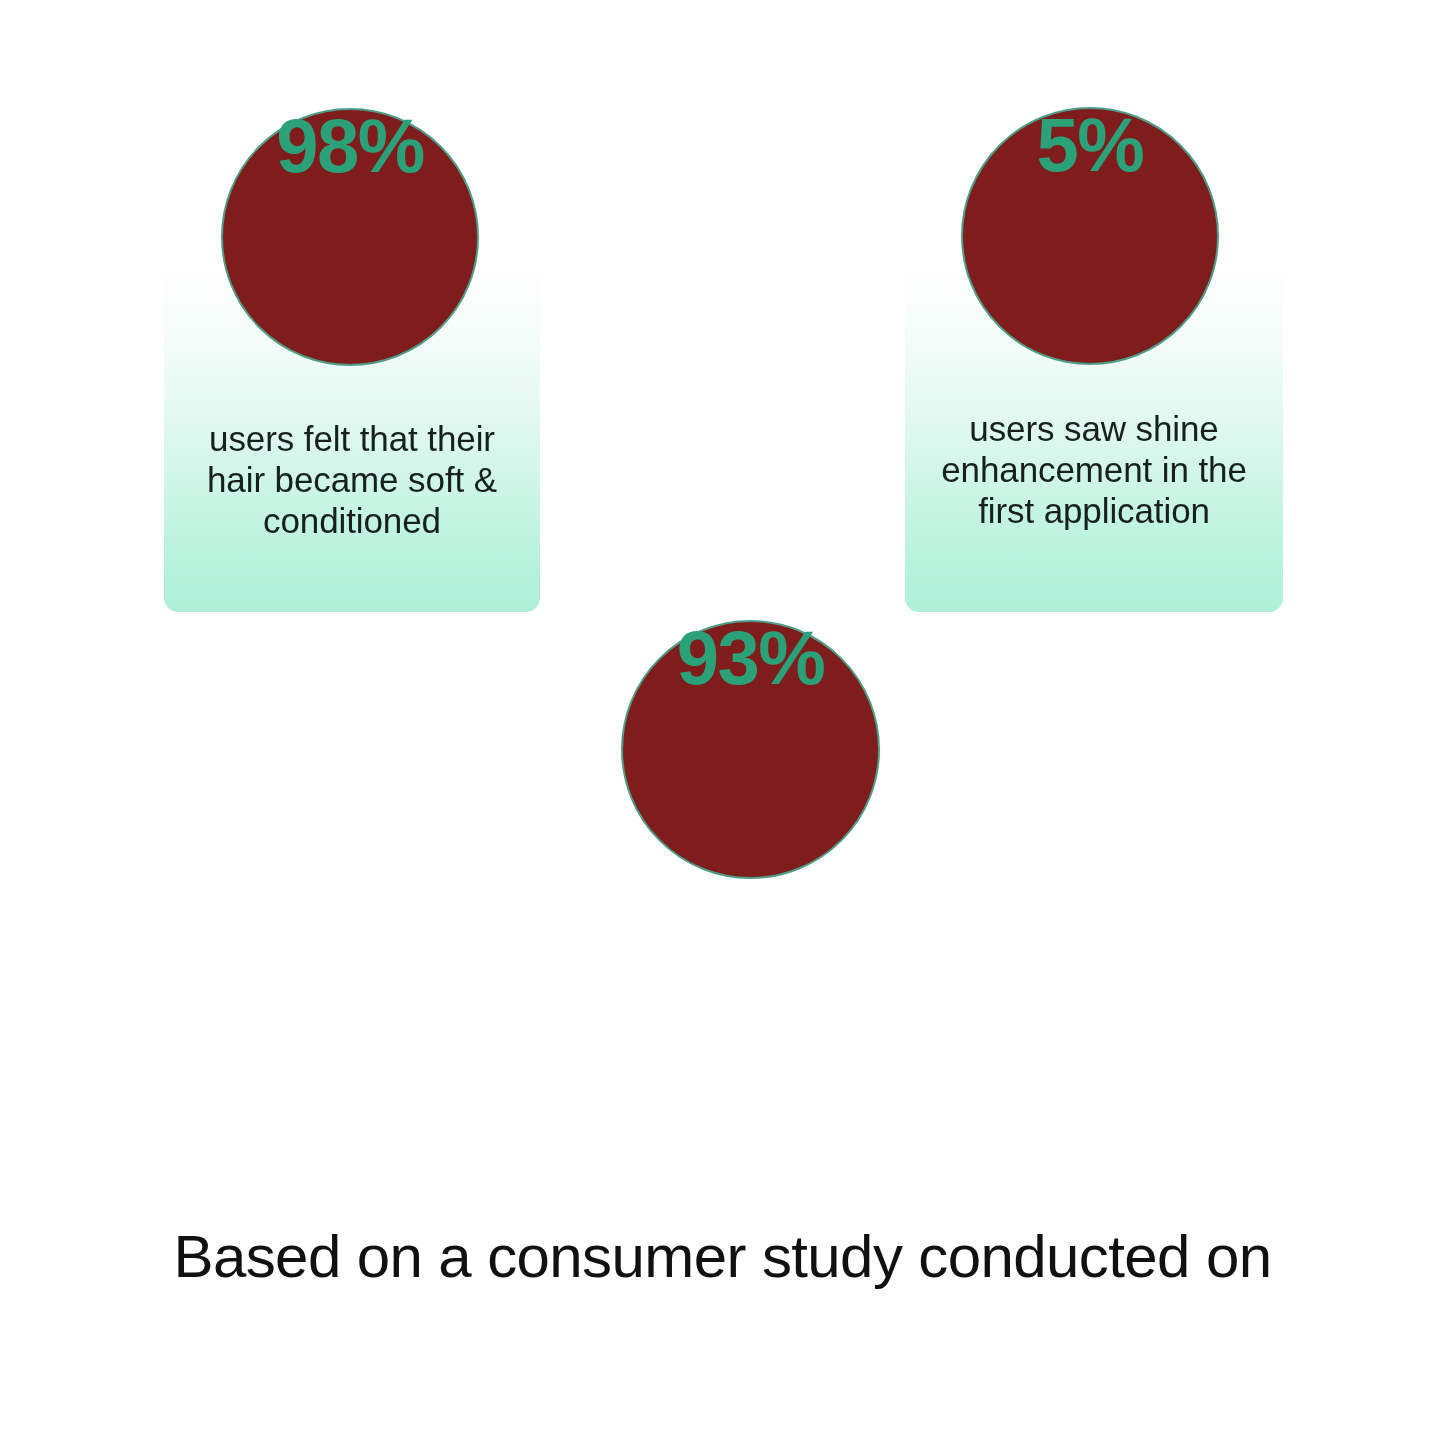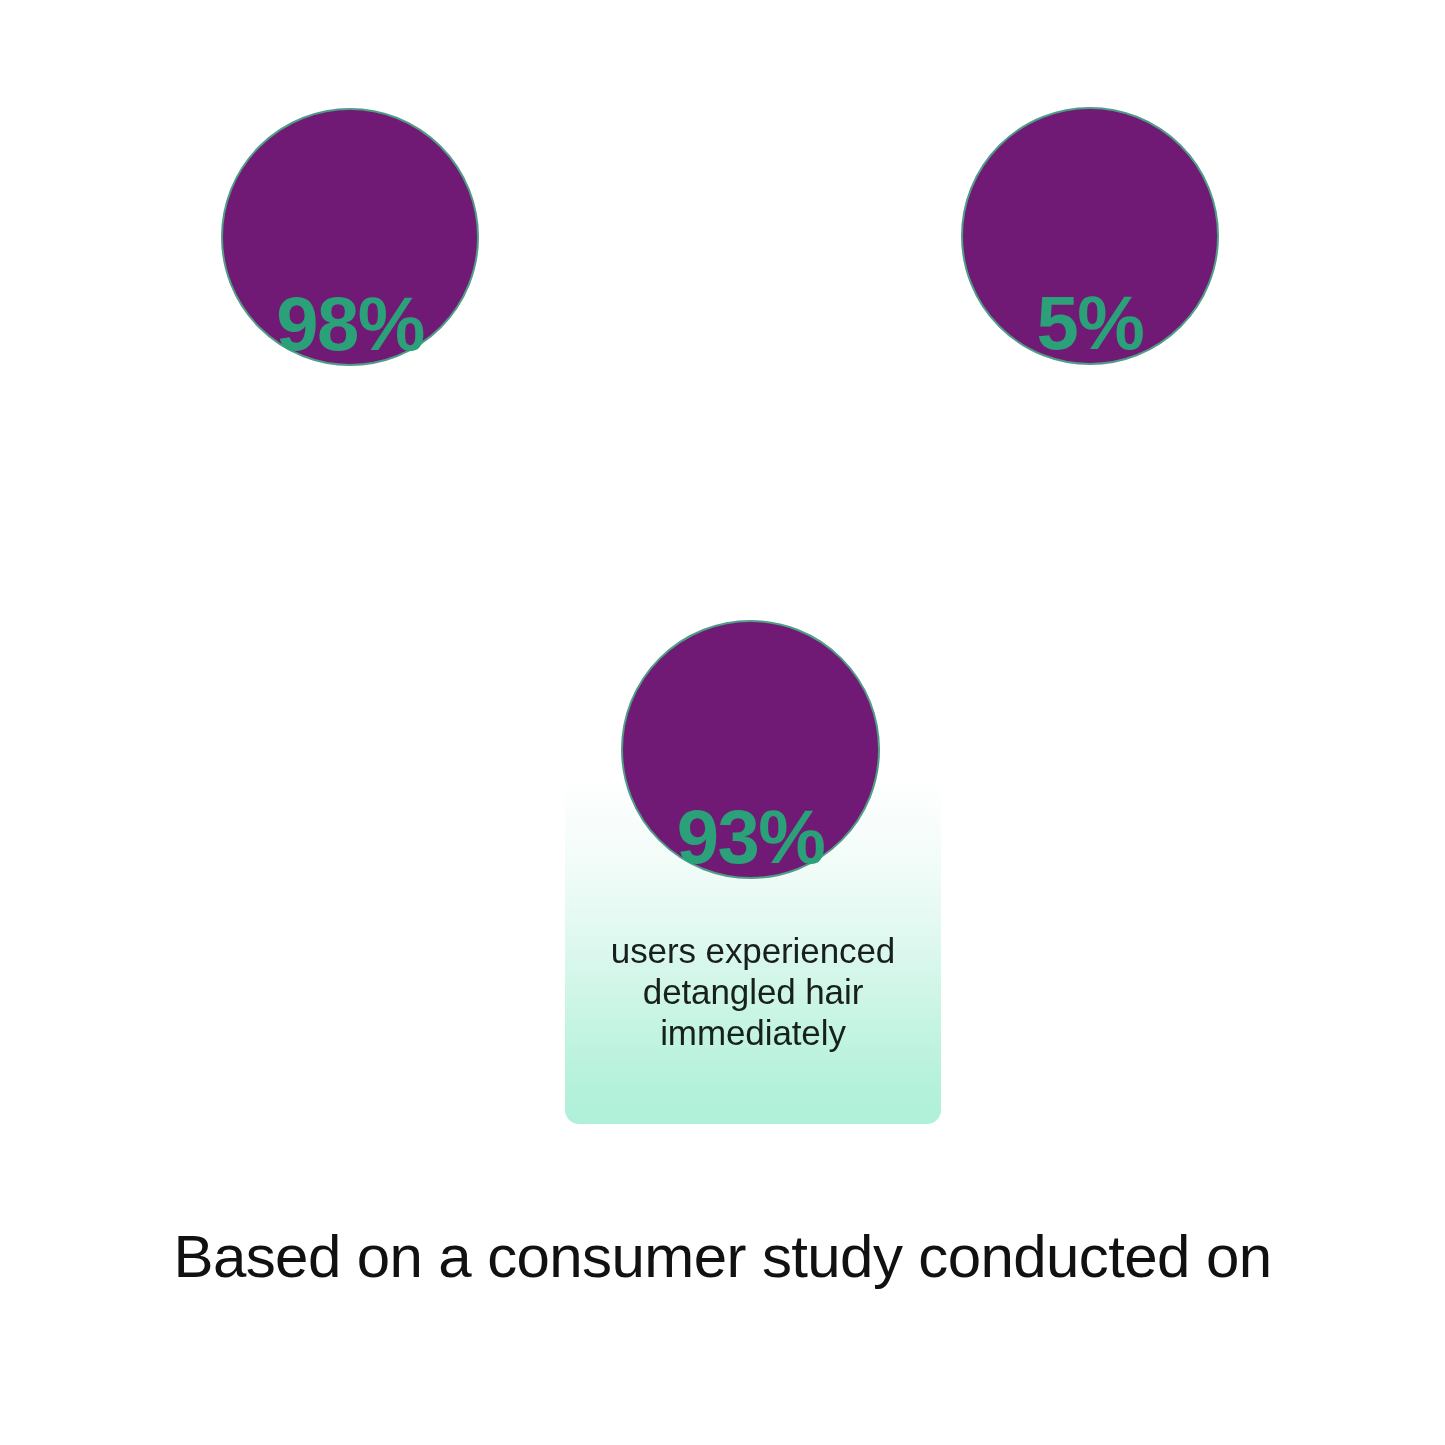--- a/index.html
+++ b/index.html
@@ -40,24 +40,24 @@
   }
 
   .card-1 { left: 164px; top: 190px;  width: 376px; height: 422px; }
   .card-2 { left: 905px; top: 190px;  width: 378px; height: 422px; }
   .card-3 { left: 565px; top: 702px;  width: 376px; height: 422px; }
 
   
   .pct-circle {
     position: absolute;
     border-radius: 50%;
-    background: #701a75;
+    background: #7f1d1d;
     border: 2.5px solid #4f9d87;
     display: flex;
-    align-items: flex-end;
+    align-items: flex-start;
     justify-content: center;
     box-sizing: border-box;
   }
   .circle-1 { left: 221px; top: 108px;  width: 258px; height: 258px; }
   .circle-2 { left: 961px; top: 107px;  width: 258px; height: 258px; }
   .circle-3 { left: 621px; top: 620px;  width: 259px; height: 259px; }
 
   .pct-value {
     font-family: "Liberation Sans", sans-serif;
     font-size: 76px;
@@ -105,31 +105,34 @@
     display: block;
     font-weight: 700;
     letter-spacing: -0.8px;
   }
 </style>
 </head>
 <body>
 
 <div class="canvas">
 
+  <div class="stat-card card-1">
+    <div class="card-caption cap-1">users felt that their hair became soft &amp; conditioned</div>
+  </div>
   <div class="pct-circle circle-1">
     <span class="pct-value">98%</span>
   </div>
 
+  <div class="stat-card card-2">
+    <div class="card-caption cap-2">users saw shine enhancement in the first application</div>
+  </div>
   <div class="pct-circle circle-2">
     <span class="pct-value">5%</span>
   </div>
 
-  <div class="stat-card card-3">
-    <div class="card-caption cap-3">users experienced detangled hair immediately</div>
-  </div>
   <div class="pct-circle circle-3">
     <span class="pct-value">93%</span>
   </div>
 
   <div class="footnote">
     <span>Based on a consumer study conducted on</span>
   </div>
 
 </div>
 

